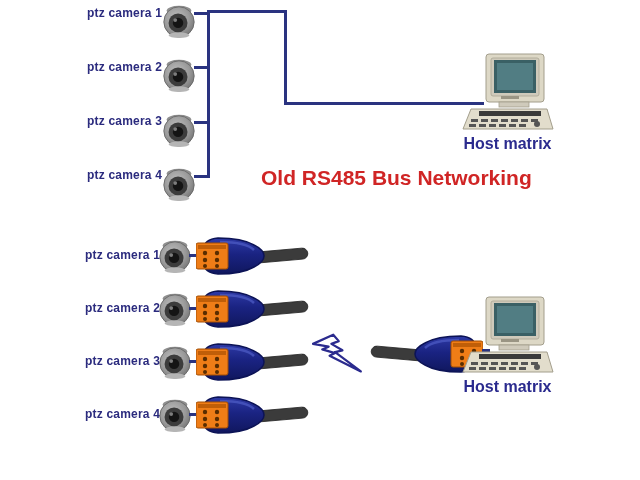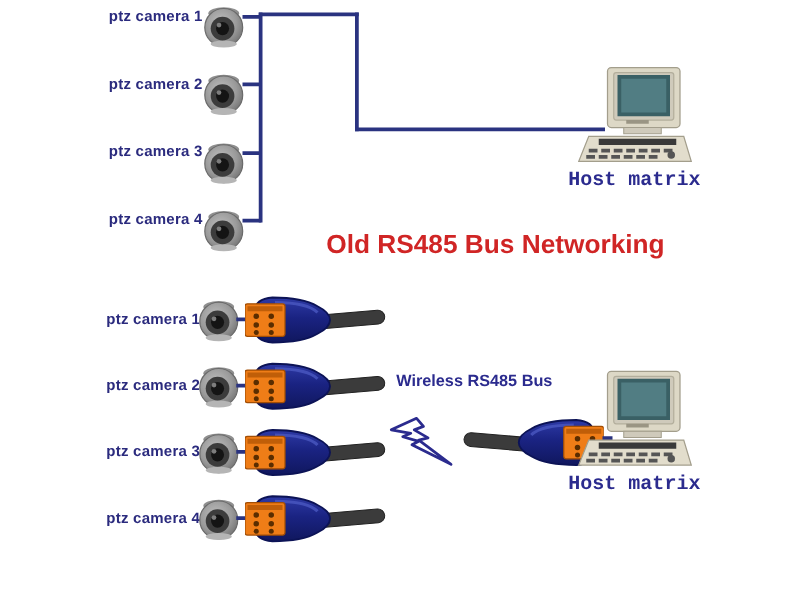--- a/index.html
+++ b/index.html
@@ -13,21 +13,21 @@
     letter-spacing:0.2px;
   }
   .line{background:#2a3380;}
   .bus-label-top{
     font-size:16px;font-weight:bold;color:#2b3f9e;white-space:nowrap;
   }
   .bus-label-bottom{
     font-size:13px;font-weight:bold;color:#2b2b8e;white-space:nowrap;
   }
   .host-label{
-    font-size:16px;font-weight:bold;color:#2b2b8e;text-align:center;white-space:nowrap;font-family:Liberation Mono, monospace;
+    font-size:16px;font-weight:bold;color:#2b2b8e;text-align:center;white-space:nowrap;
   }
   .title-red{
     font-weight:bold;color:#d02525;white-space:nowrap;
   }
   .title-top{font-size:21px;}
   .title-bottom{font-size:22px;}
   svg{display:block;}
 </style>
 </head>
 <body>
@@ -128,21 +128,21 @@
   <div class="abs line" style="left:207px;top:10px;width:80px;height:3px"></div>
   <div class="abs line" style="left:284px;top:10px;width:3px;height:95px"></div>
   <div class="abs line" style="left:284px;top:102px;width:200px;height:3px"></div>
 
 
   <svg class="abs" style="left:459px;top:53px" width="95" height="82">
       <use href="#sym-computer"></use>
     </svg>
   <div class="abs host-label" style="left:450px;top:135px;width:115px">Host matrix</div>
 
-  <div class="abs title-red title-top" style="left:261px;top:184px">Old RS485 Bus Networking</div>
+  <div class="abs title-red title-top" style="left:261px;top:166px">Old RS485 Bus Networking</div>
 
   <div class="abs cam-label" style="left:85px;top:248px">ptz camera 1</div>
   <div class="abs cam-label" style="left:85px;top:301px">ptz camera 2</div>
   <div class="abs cam-label" style="left:85px;top:354px">ptz camera 3</div>
   <div class="abs cam-label" style="left:85px;top:407px">ptz camera 4</div>
 
   <svg class="abs" style="left:156px;top:238px" width="38" height="36">
       <use href="#sym-camera"></use>
     </svg>
   <svg class="abs" style="left:156px;top:291px" width="38" height="36">
@@ -166,21 +166,20 @@
   <svg class="abs" style="left:196px;top:289px" width="115" height="40">
       <use href="#sym-module"></use>
     </svg>
   <svg class="abs" style="left:196px;top:342px" width="115" height="40">
       <use href="#sym-module"></use>
     </svg>
   <svg class="abs" style="left:196px;top:395px" width="115" height="40">
       <use href="#sym-module"></use>
     </svg>
 
-  <div class="abs bus-label-bottom" style="left:317px;top:297px">Wireless RS485 Bus</div>
 
   <svg class="abs" style="left:303px;top:331px" width="66" height="46">
       <use href="#sym-bolt"></use>
     </svg>
 
   <svg class="abs" style="left:368px;top:334px;transform:scaleX(-1)" width="115" height="40">
       <use href="#sym-module"></use>
     </svg>
   <div class="abs line" style="left:482px;top:349px;width:8px;height:3px"></div>
 

